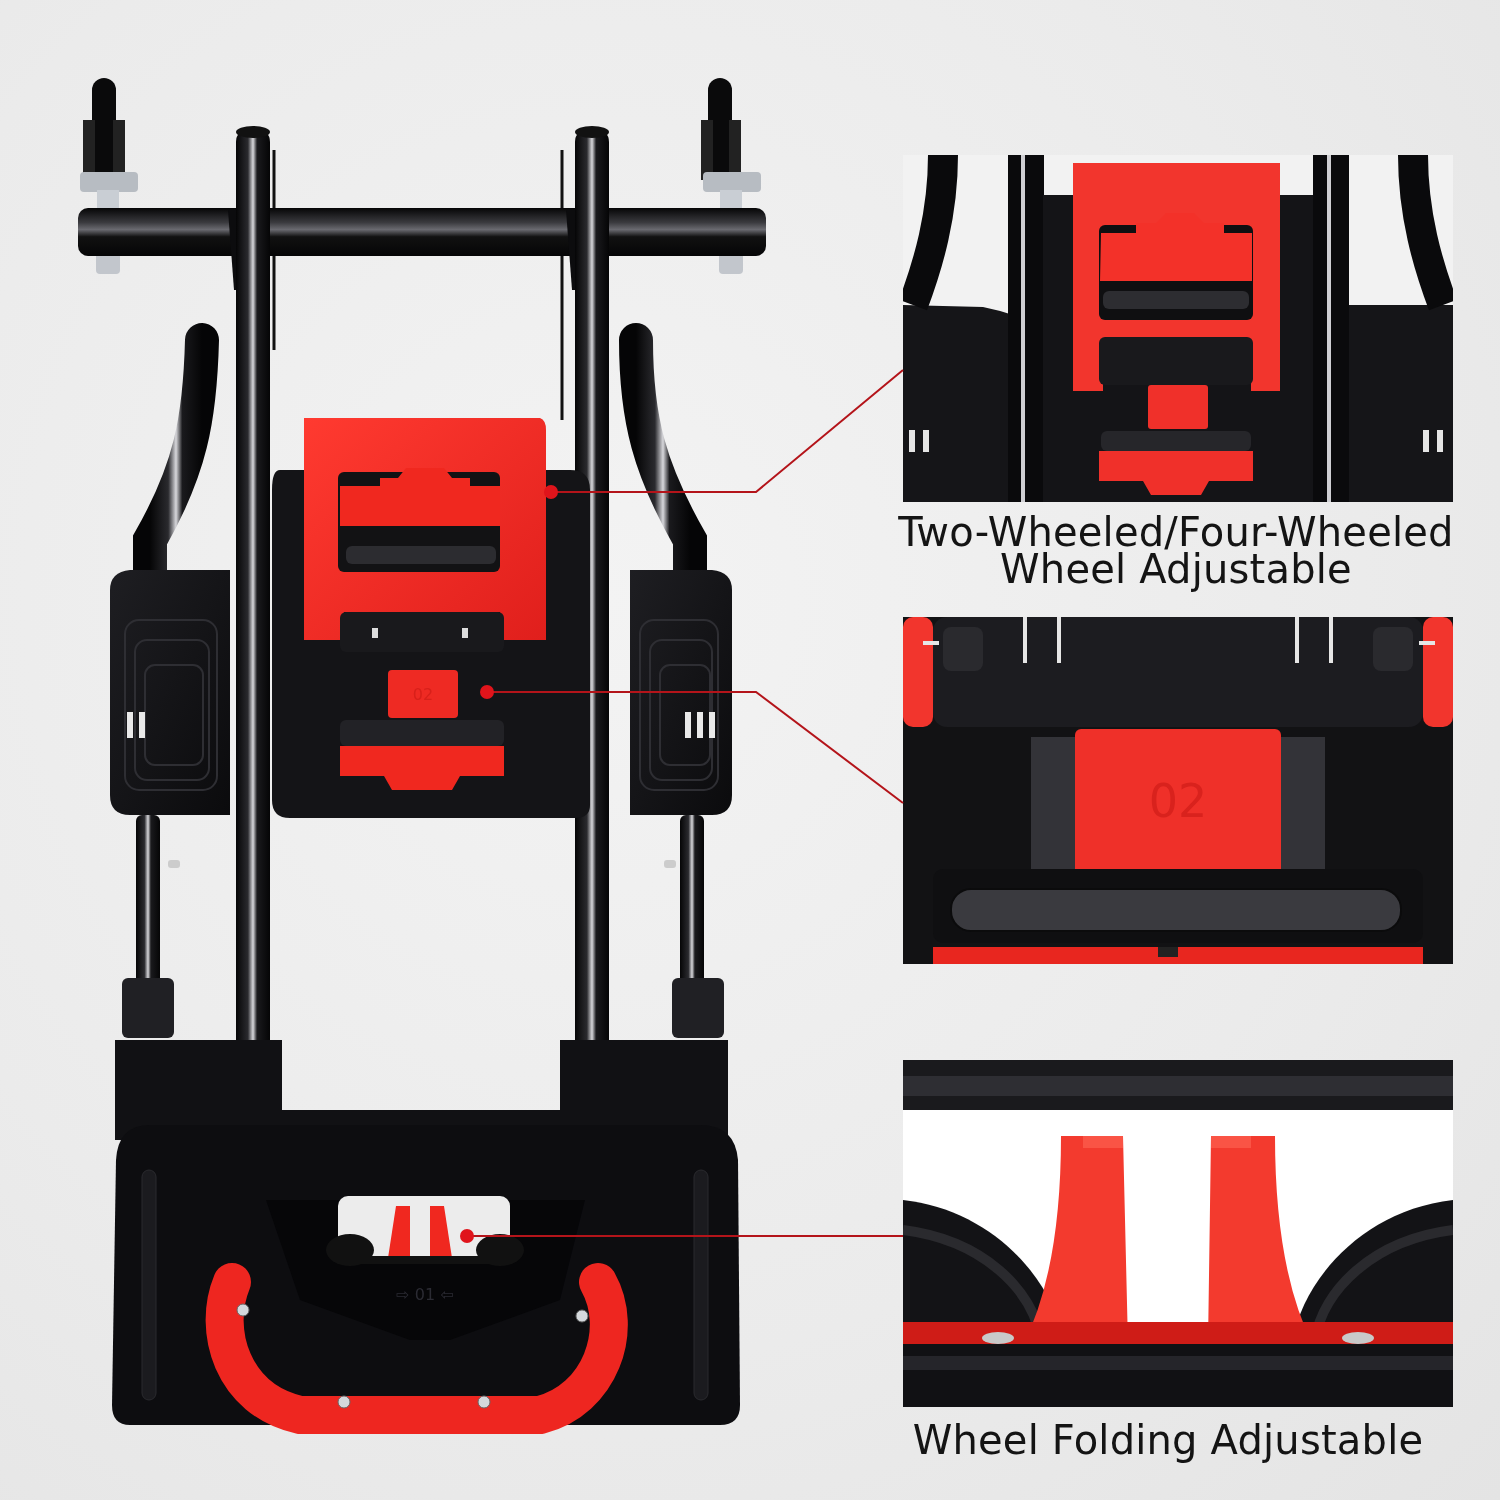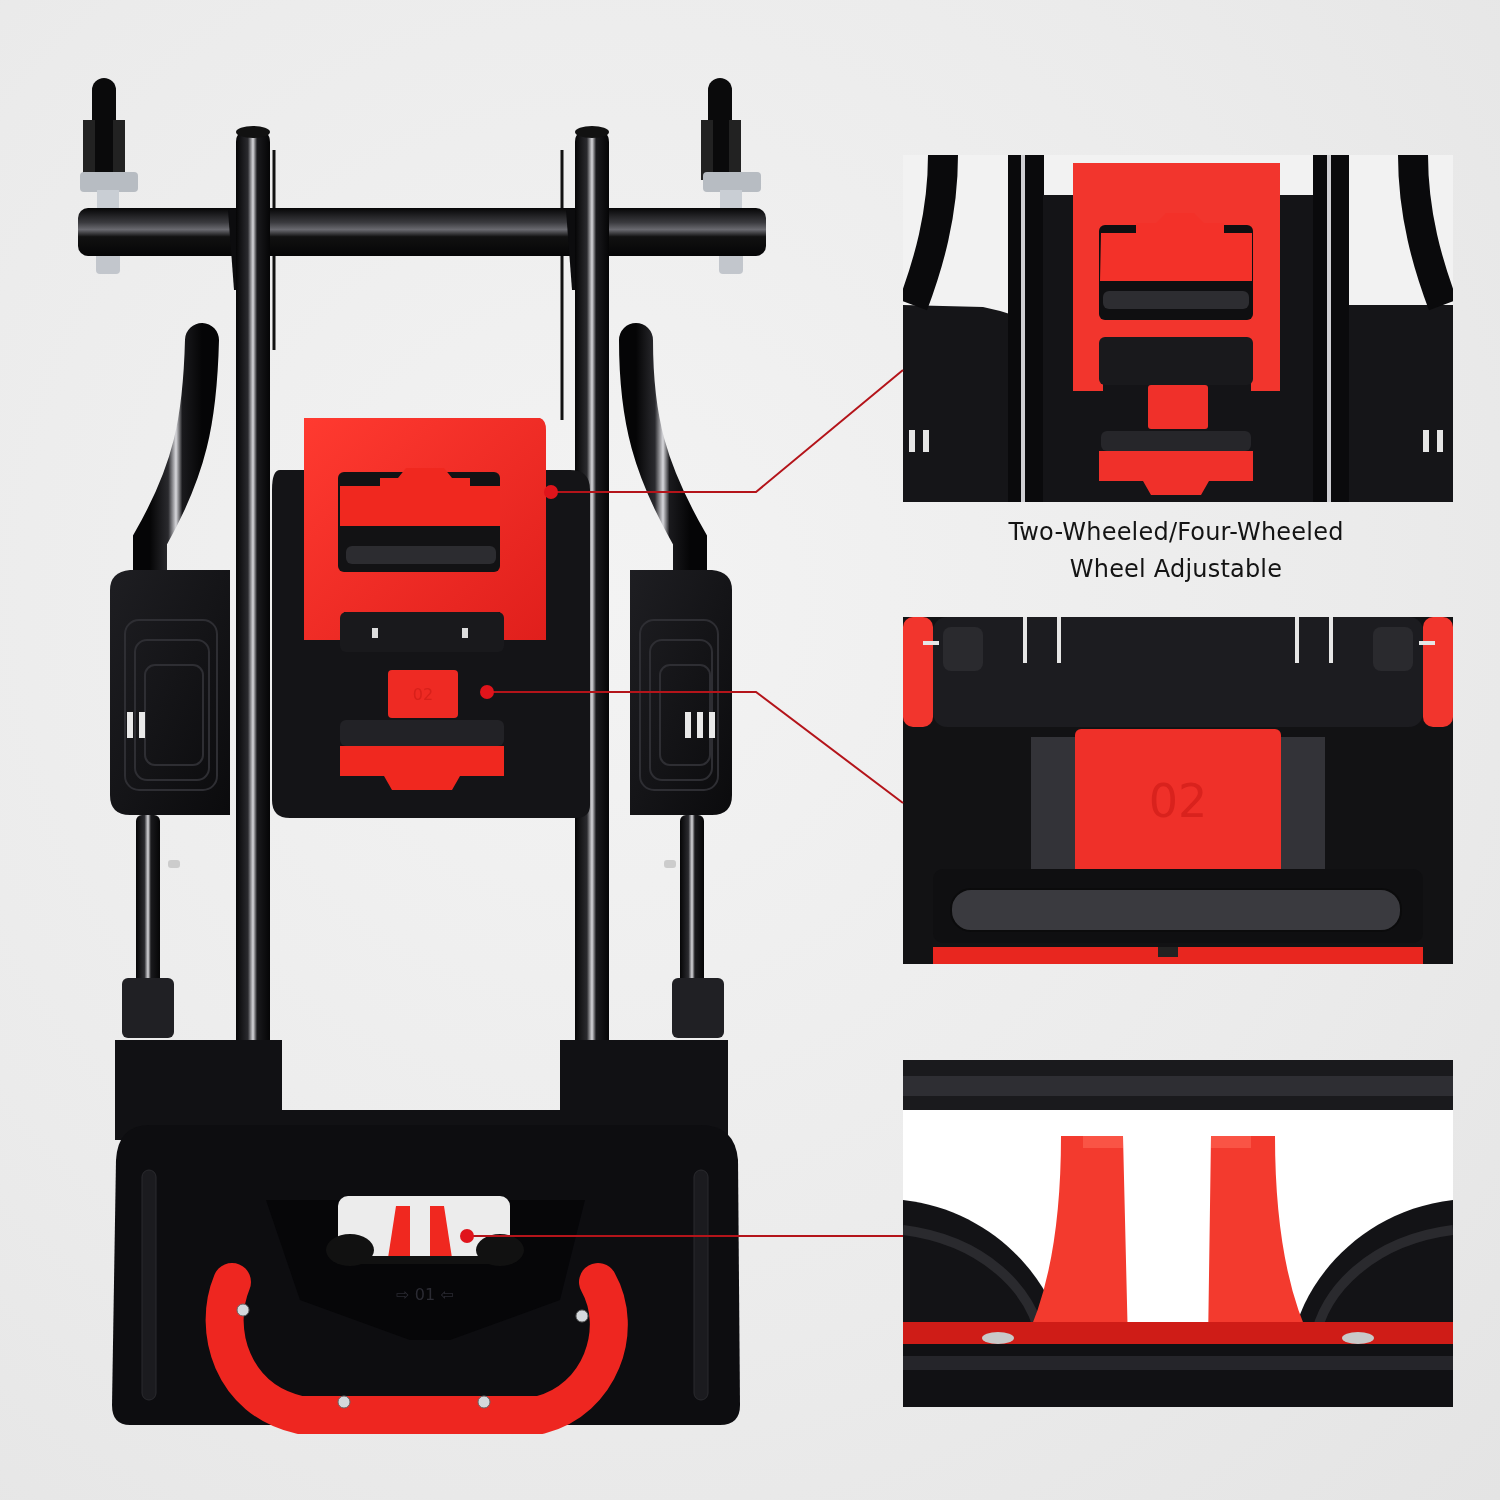--- a/index.html
+++ b/index.html
@@ -8,21 +8,21 @@
     background: radial-gradient(ellipse at 40% 40%, #f3f3f3 0%, #ebebeb 60%, #e4e4e4 100%);
     font-family: "Liberation Sans", "DejaVu Sans", sans-serif;
   }
   .stage { position: absolute; left: 0; top: 0; width: 1500px; height: 1500px; }
   .panel {
     position: absolute; overflow: hidden; background: #111;
   }
   .panel svg { display: block; width: 100%; height: 100%; }
   .caption {
     position: absolute; color: #141414; text-align: center;
-    font-size: 24px; line-height: 37px; letter-spacing: 0.2px;
+    font-size: 40px; line-height: 37px; letter-spacing: 0.2px;
     font-family: "DejaVu Sans", "Liberation Sans", sans-serif;
     font-weight: normal;
   }
   #cap1 { left: 903px; top: 514px; width: 636px; margin-left: -45px; }
   #cap2 { left: 903px; top: 978px; width: 550px; }
   #cap3 { left: 903px; top: 1422px; width: 530px; }
   .overlay { position: absolute; left: 0; top: 0; width: 1500px; height: 1500px; pointer-events: none; }
 </style>
 </head>
 <body>
@@ -232,20 +232,21 @@
       <path d="M308 76 L 372 76 Q 372 210 410 285 L 305 285 z" fill="#f33a2e"></path>
       <rect x="180" y="76" width="40" height="12" fill="#ff6a5a" opacity="0.55"></rect>
       <rect x="308" y="76" width="40" height="12" fill="#ff6a5a" opacity="0.55"></rect>
       <rect x="0" y="262" width="550" height="22" fill="#cf1c17"></rect>
       <ellipse cx="95" cy="278" rx="16" ry="6" fill="#c9c9c9"></ellipse>
       <ellipse cx="455" cy="278" rx="16" ry="6" fill="#c9c9c9"></ellipse>
       <rect x="0" y="284" width="550" height="63" fill="#111114"></rect>
       <rect x="0" y="296" width="550" height="14" fill="#25252a"></rect>
     </svg>
   </div>
+  <div class="caption" id="cap3">Wheel Folding Adjustable</div>
 
   <svg class="overlay" viewBox="0 0 1500 1500" xmlns="http://www.w3.org/2000/svg">
     <g stroke="#b4141a" stroke-width="2" fill="none">
       <polyline points="551,492 756,492 903,370"></polyline>
       <polyline points="487,692 756,692 903,803"></polyline>
       <polyline points="467,1236 903,1236"></polyline>
     </g>
     <g fill="#e0141b">
       <circle cx="551" cy="492" r="7"></circle>
       <circle cx="487" cy="692" r="7"></circle>

